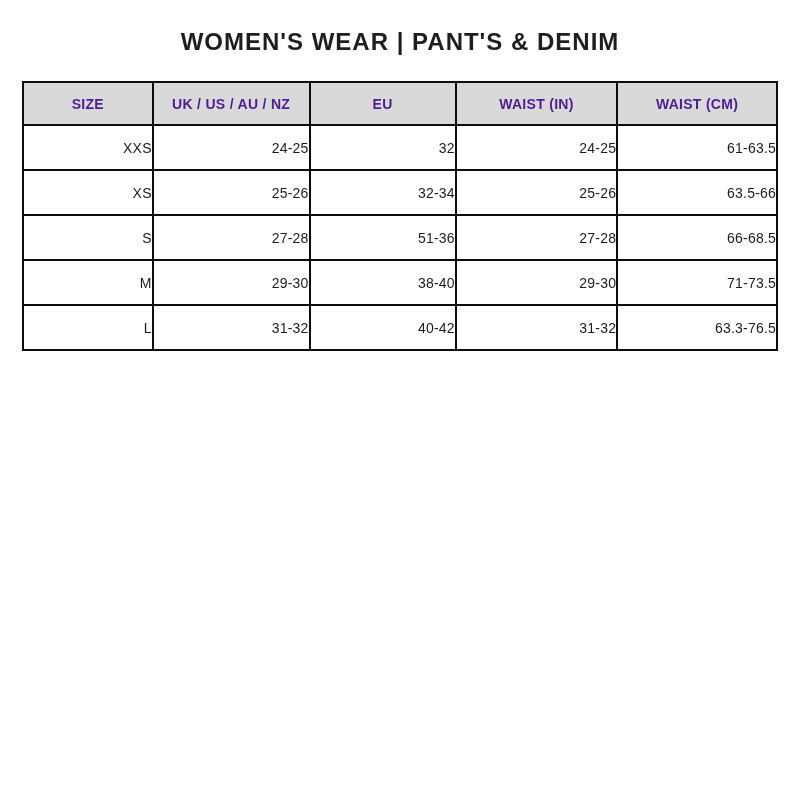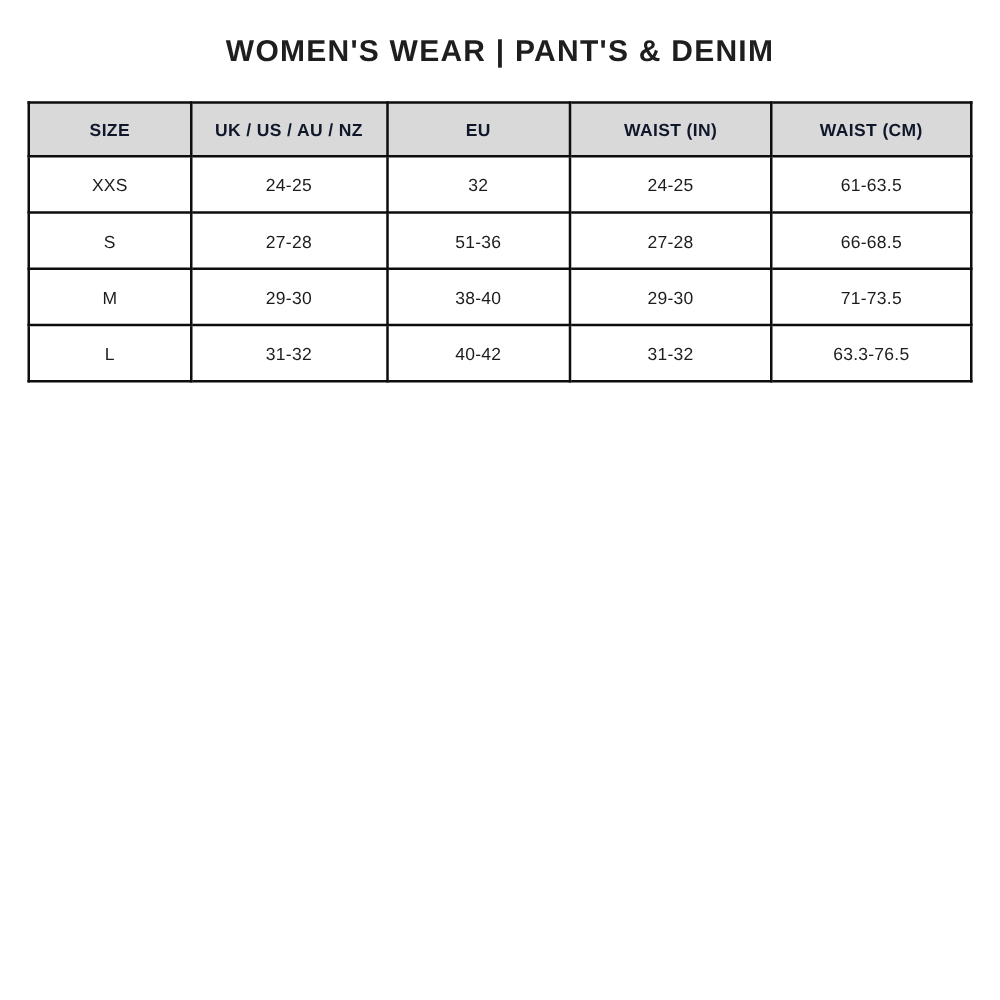--- a/index.html
+++ b/index.html
@@ -40,28 +40,28 @@
     border: 2px solid #0d0d0d;
   }
   table.size-chart th {
     background: #d9d9d9;
     height: 43px;
     font-size: 14px;
     font-weight: 700;
     text-align: center;
     vertical-align: middle;
     letter-spacing: 0.3px;
-    color: #0f172a;
+    color: #4c1d95;
   }
   table.size-chart td {
     background: #ffffff;
     height: 45px;
     font-size: 14px;
     font-weight: 500;
-    text-align: center;
+    text-align: right;
     vertical-align: middle;
     letter-spacing: 0.2px;
     color: #1c1c1c;
   }
   col.c-size  { width: 17.2%; }
   col.c-uk    { width: 20.8%; }
   col.c-eu    { width: 19.4%; }
   col.c-win   { width: 21.4%; }
   col.c-wcm   { width: 21.2%; }
 </style>
@@ -91,20 +91,27 @@
     </thead>
     <tbody>
       <tr>
         <td>XXS</td>
         <td>24-25</td>
         <td>32</td>
         <td>24-25</td>
         <td>61-63.5</td>
       </tr>
       <tr>
+        <td>XS</td>
+        <td>25-26</td>
+        <td>32-34</td>
+        <td>25-26</td>
+        <td>63.5-66</td>
+      </tr>
+      <tr>
         <td>S</td>
         <td>27-28</td>
         <td>51-36</td>
         <td>27-28</td>
         <td>66-68.5</td>
       </tr>
       <tr>
         <td>M</td>
         <td>29-30</td>
         <td>38-40</td>

